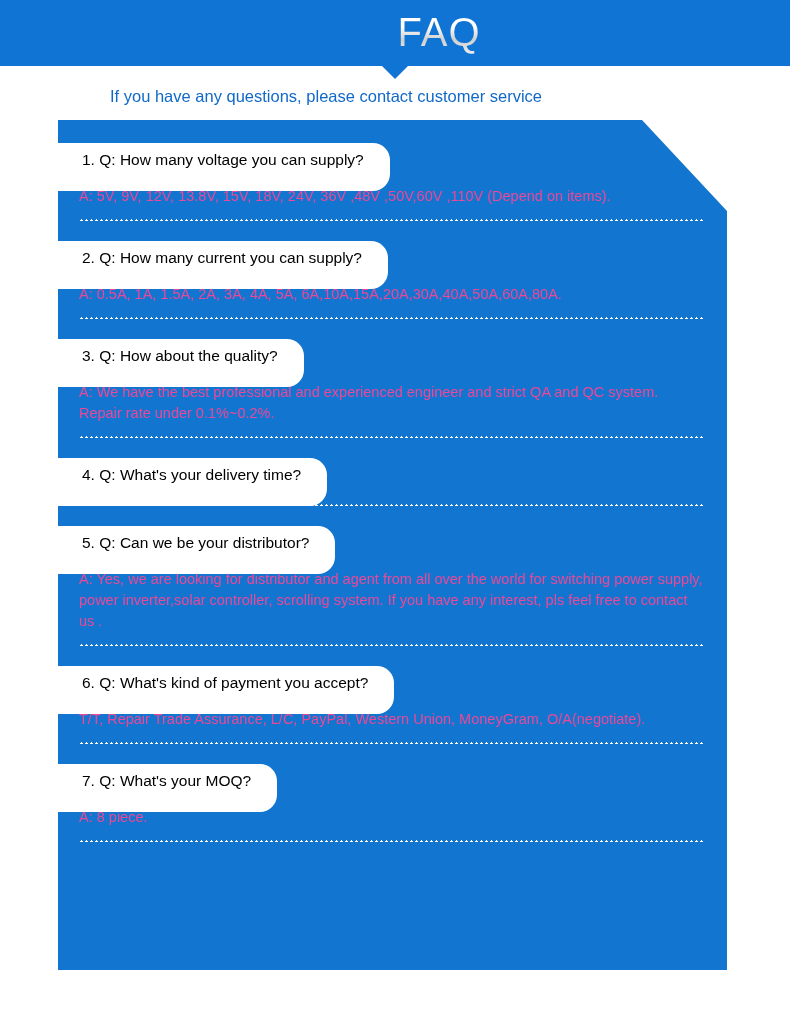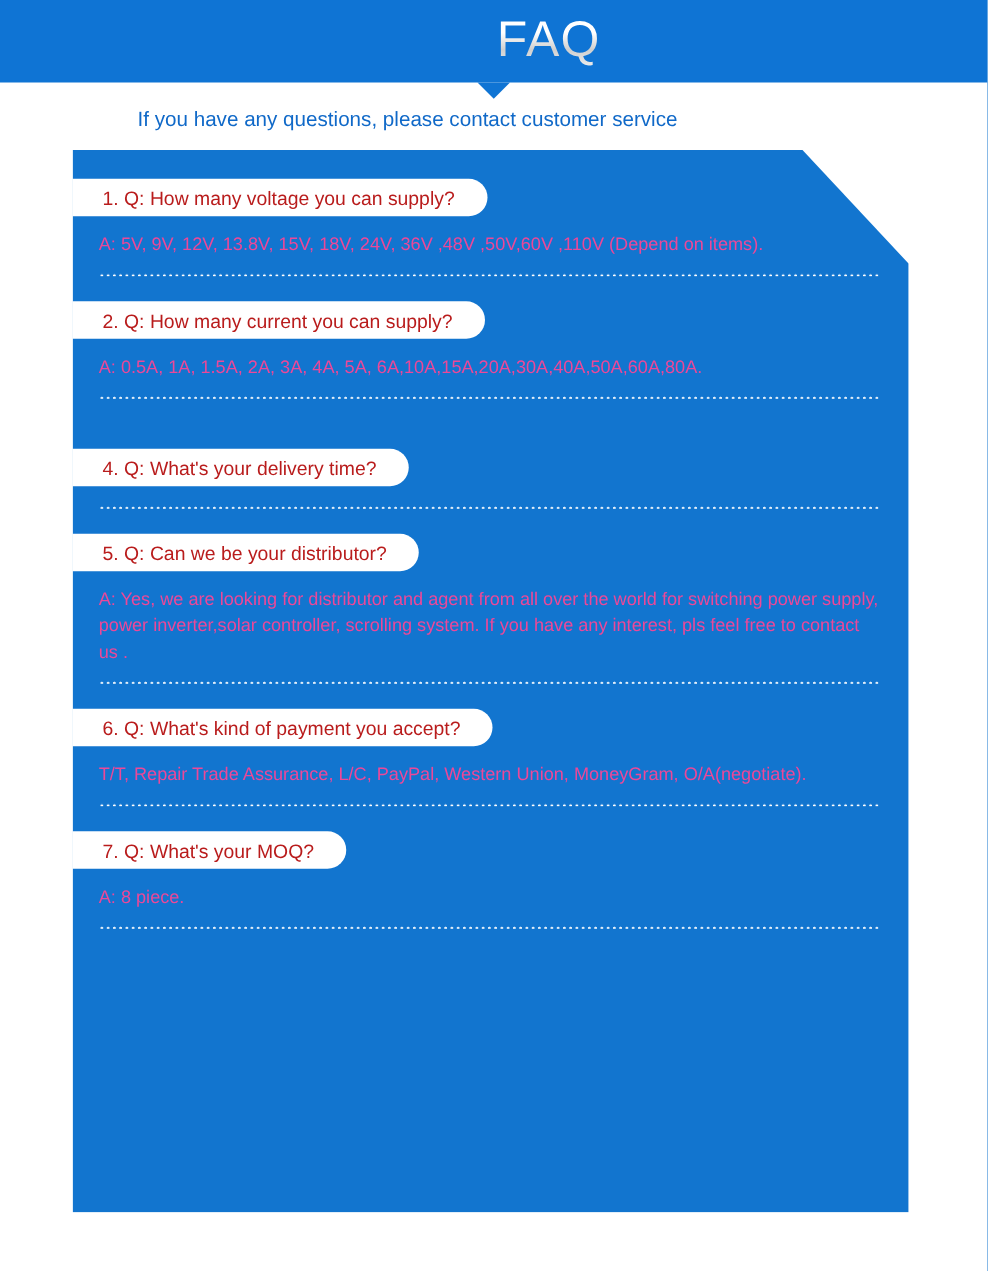--- a/index.html
+++ b/index.html
@@ -89,24 +89,24 @@
     width: 669px;
   }
   .q-row {
     position: relative;
     height: 34px;
     margin-left: 0;
   }
   .q-pill {
     display: inline-block;
     background: #ffffff;
-    color: #b91c1c;
+    color: #000000;
     font-size: 15.5px;
     line-height: 34px;
-    height: 30px;
+    height: 48px;
     padding: 0 26px 0 24px;
     border-top-right-radius: 17px;
     border-bottom-right-radius: 17px;
     white-space: nowrap;
   }
   .a-block {
     padding: 9px 24px 0 21px;
   }
   .a-text {
     color: #ec4899;
@@ -159,20 +159,29 @@
     <div class="q-row">
       <span class="q-pill">2. Q: How many current you can supply?</span>
     </div>
     <div class="a-block">
       <div class="a-text">A:  0.5A, 1A, 1.5A, 2A, 3A, 4A, 5A, 6A,10A,15A,20A,30A,40A,50A,60A,80A.</div>
     </div>
     <div class="divider"></div>
   </div>
   <div class="item-gap"></div>
 
+  <div class="faq-item">
+    <div class="q-row">
+      <span class="q-pill">3. Q: How about the quality?</span>
+    </div>
+    <div class="a-block">
+      <div class="a-text">A:  We have the best professional and experienced engineer and strict QA and QC system. Repair rate under 0.1%~0.2%.</div>
+    </div>
+    <div class="divider"></div>
+  </div>
   <div class="item-gap"></div>
 
   <div class="faq-item">
     <div class="q-row">
       <span class="q-pill">4. Q: What's your delivery time?</span>
     </div>
     <div class="divider"></div>
   </div>
   <div class="item-gap"></div>
 

